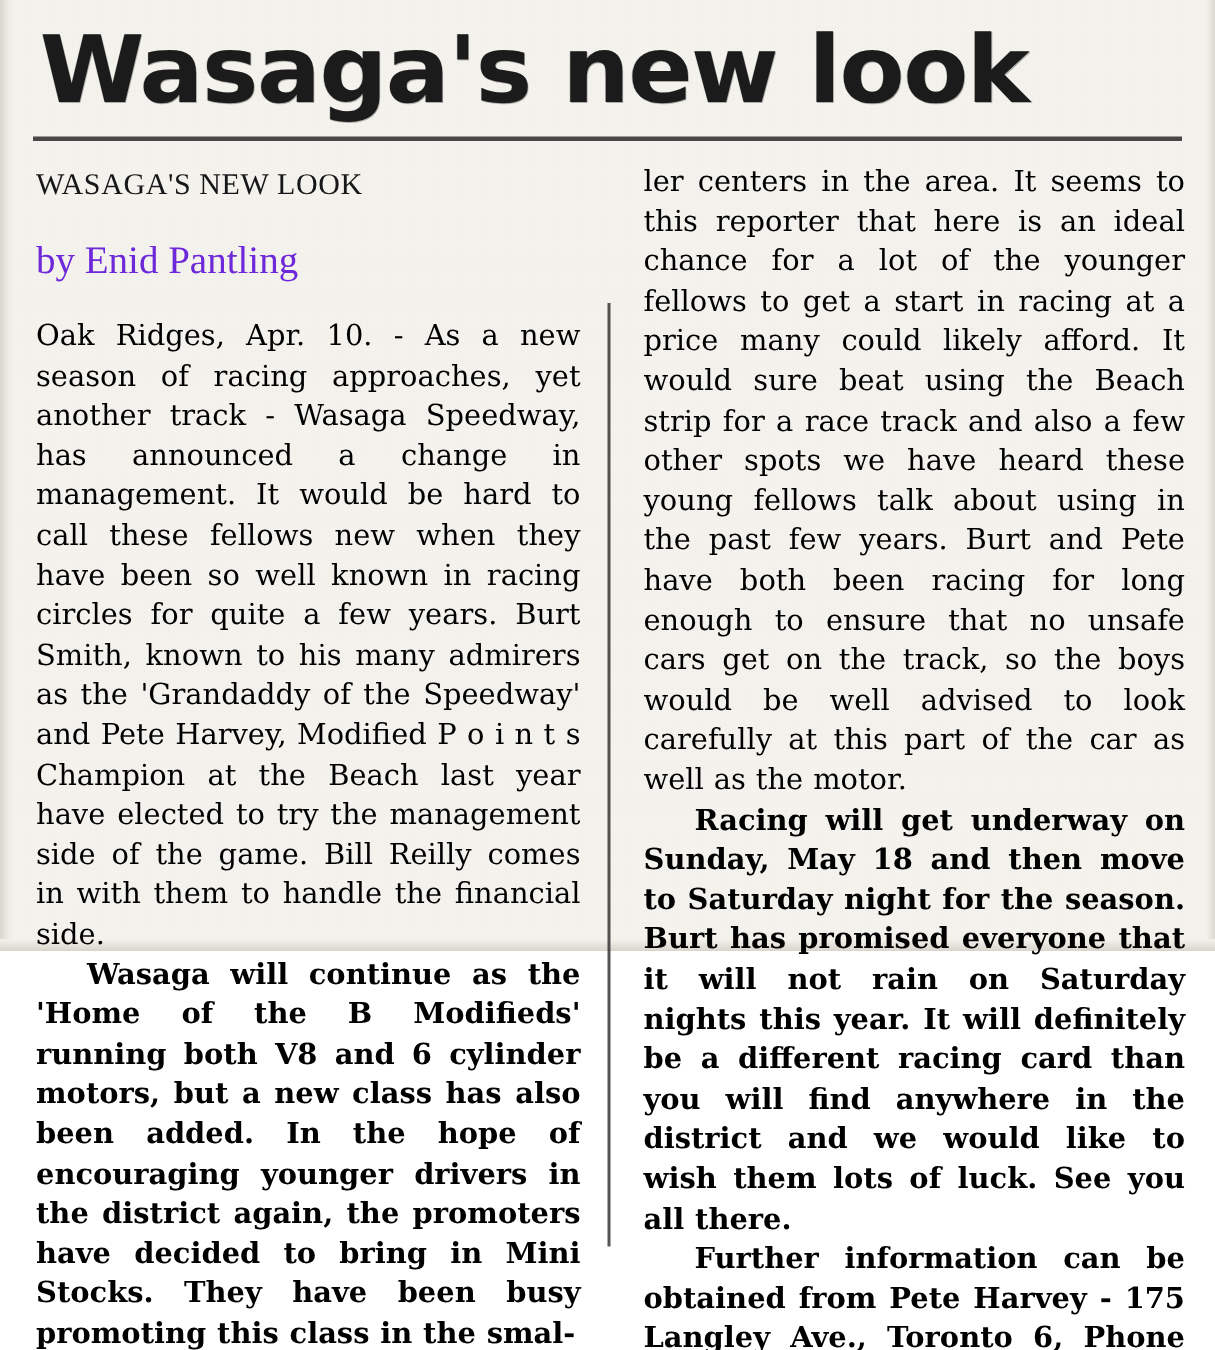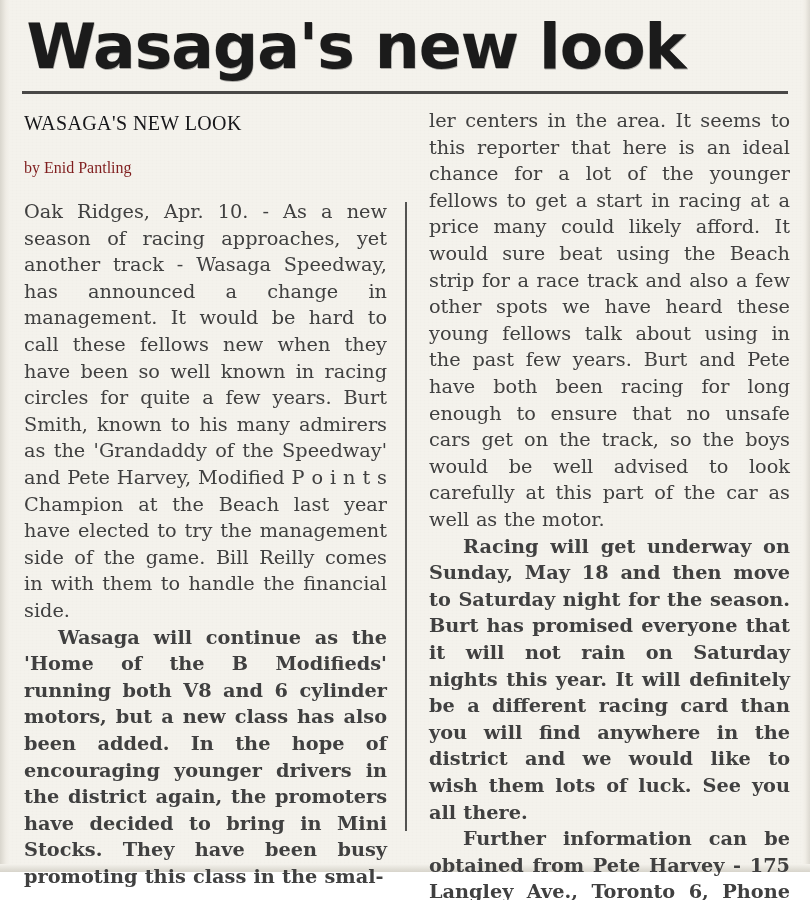--- a/index.html
+++ b/index.html
@@ -9,21 +9,21 @@
   }
   body {
     width: 810px;
     height: 900px;
     overflow: hidden;
     font-family: "Liberation Serif", serif;
   }
   .page {
     position: relative;
     width: 810px;
-    height: 872px;
+    height: 634px;
     background: #f4f2ec;
     box-sizing: border-box;
     padding: 0;
   }
   
   .page::before {
     content: "";
     position: absolute;
     inset: 0;
     pointer-events: none;
@@ -103,30 +103,30 @@
 
   .kicker {
     font-family: "Liberation Serif", serif;
     font-size: 20px;
     letter-spacing: .4px;
     color: #17171a;
     margin: 4px 0 24px 0;
   }
   .byline {
     font-family: "Liberation Serif", serif;
-    font-size: 16px;
-    color: #7f1d1d;
+    font-size: 26px;
+    color: #6d28d9;
     margin: 0 0 22px 0;
   }
 
   p.body {
     font-family: "DejaVu Serif", serif;
     font-size: 19.3px;
     line-height: 26.6px;
-    color: #404040;
+    color: #000000;
     margin: 0;
     text-align: justify;
     text-justify: inter-word;
     word-spacing: 0.5px;
     -webkit-font-smoothing: none;
   }
   p.body.indent { text-indent: 34px; }
   p.body + p.body { margin-top: 0; font-weight: bold; }
 
   .col-right p.body:first-child { margin-top: 0; }

